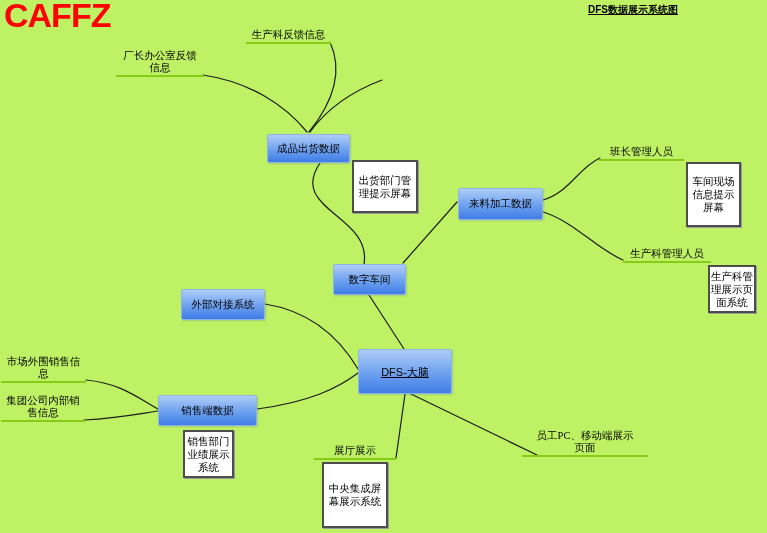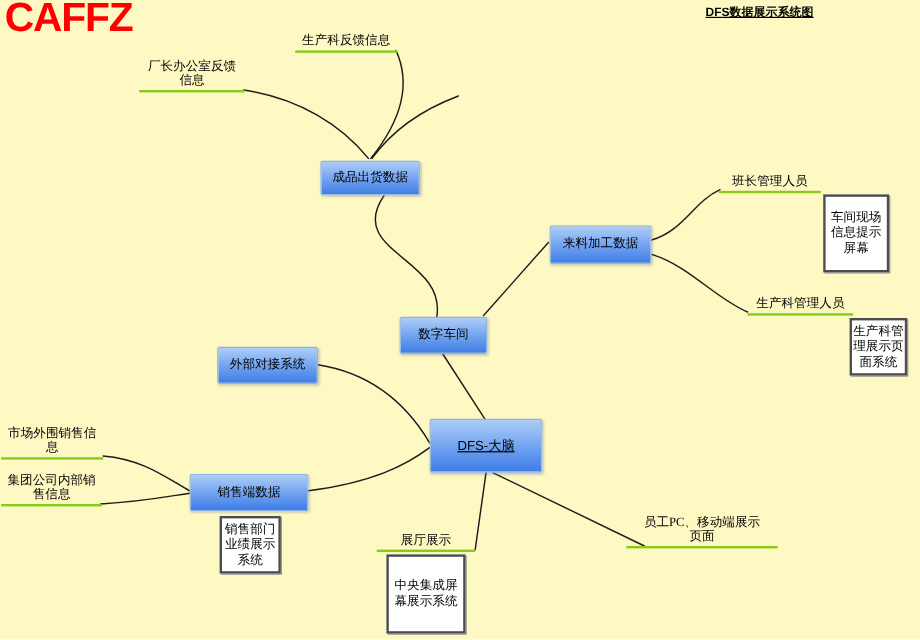--- a/index.html
+++ b/index.html
@@ -1,18 +1,18 @@
 <!DOCTYPE html>
 <html><head>
 <meta charset="utf-8">
 <style>
   * { margin:0; padding:0; box-sizing:border-box; }
   html,body { background:#fff; }
   .stage {
-    position:relative; width:767px; height:533px; background:#fef9c3;
+    position:relative; width:767px; height:533px; background:#bef264;
     font-family:"Liberation Serif", serif; overflow:hidden;
   }
   .connectors { position:absolute; left:0; top:0; z-index:1; }
   .connectors path { fill:none; stroke:#1c1c1c; stroke-width:1.2; stroke-linecap:round; }
 
   .logo {
     position:absolute; left:4px; top:-4px; z-index:3;
     font-family:"Liberation Sans", sans-serif; font-weight:700;
     font-size:34px; letter-spacing:-1px; color:#ff0000;
   }
@@ -81,20 +81,22 @@
   <div class="ulabel" style="left:599px;top:146px;width:85px">班长管理人员</div>
   <div class="ulabel" style="left:623px;top:248px;width:88px">生产科管理人员</div>
   <div class="ulabel" style="left:1px;top:356px;width:85px">市场外围销售信
 息</div>
   <div class="ulabel" style="left:1px;top:395px;width:84px">集团公司内部销
 售信息</div>
   <div class="ulabel" style="left:314px;top:445px;width:82px">展厅展示</div>
   <div class="ulabel" style="left:522px;top:430px;width:126px">员工PC、移动端展示
 页面</div>
 
+  <div class="panel" style="left:352px;top:160px;width:66px;height:53px">出货部门管
+理提示屏幕</div>
   <div class="panel" style="left:686px;top:162px;width:55px;height:65px">车间现场
 信息提示
 屏幕</div>
   <div class="panel" style="left:708px;top:265px;width:48px;height:48px">生产科管
 理展示页
 面系统</div>
   <div class="panel" style="left:183px;top:430px;width:51px;height:48px">销售部门
 业绩展示
 系统</div>
   <div class="panel" style="left:322px;top:462px;width:66px;height:66px">中央集成屏

